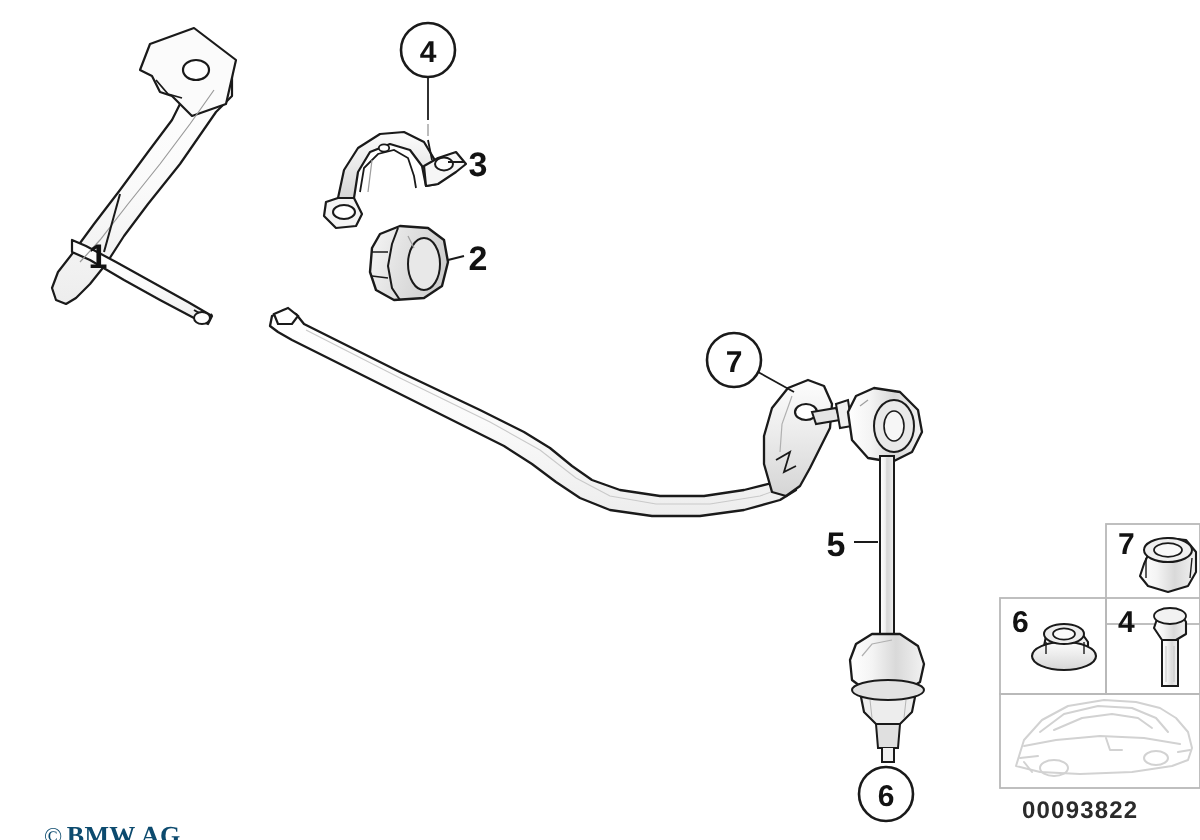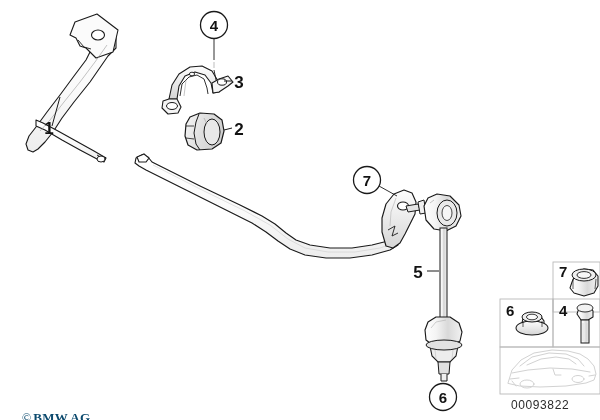--- a/index.html
+++ b/index.html
@@ -44,20 +44,21 @@
   }
   .diagram-number {
     position: absolute;
     left: 511px;
     top: 398px;
     font-family: "Liberation Sans", sans-serif;
     font-size: 12px;
     letter-spacing: 0.6px;
     color: #2b2b2b;
     white-space: nowrap;
+    font-weight: bold;
   }
   
 </style>
 </head>
 <body>
 
 <div id="diagram-root">
 
   <svg id="diagram-svg" viewBox="0 0 600 420">
     <defs>

